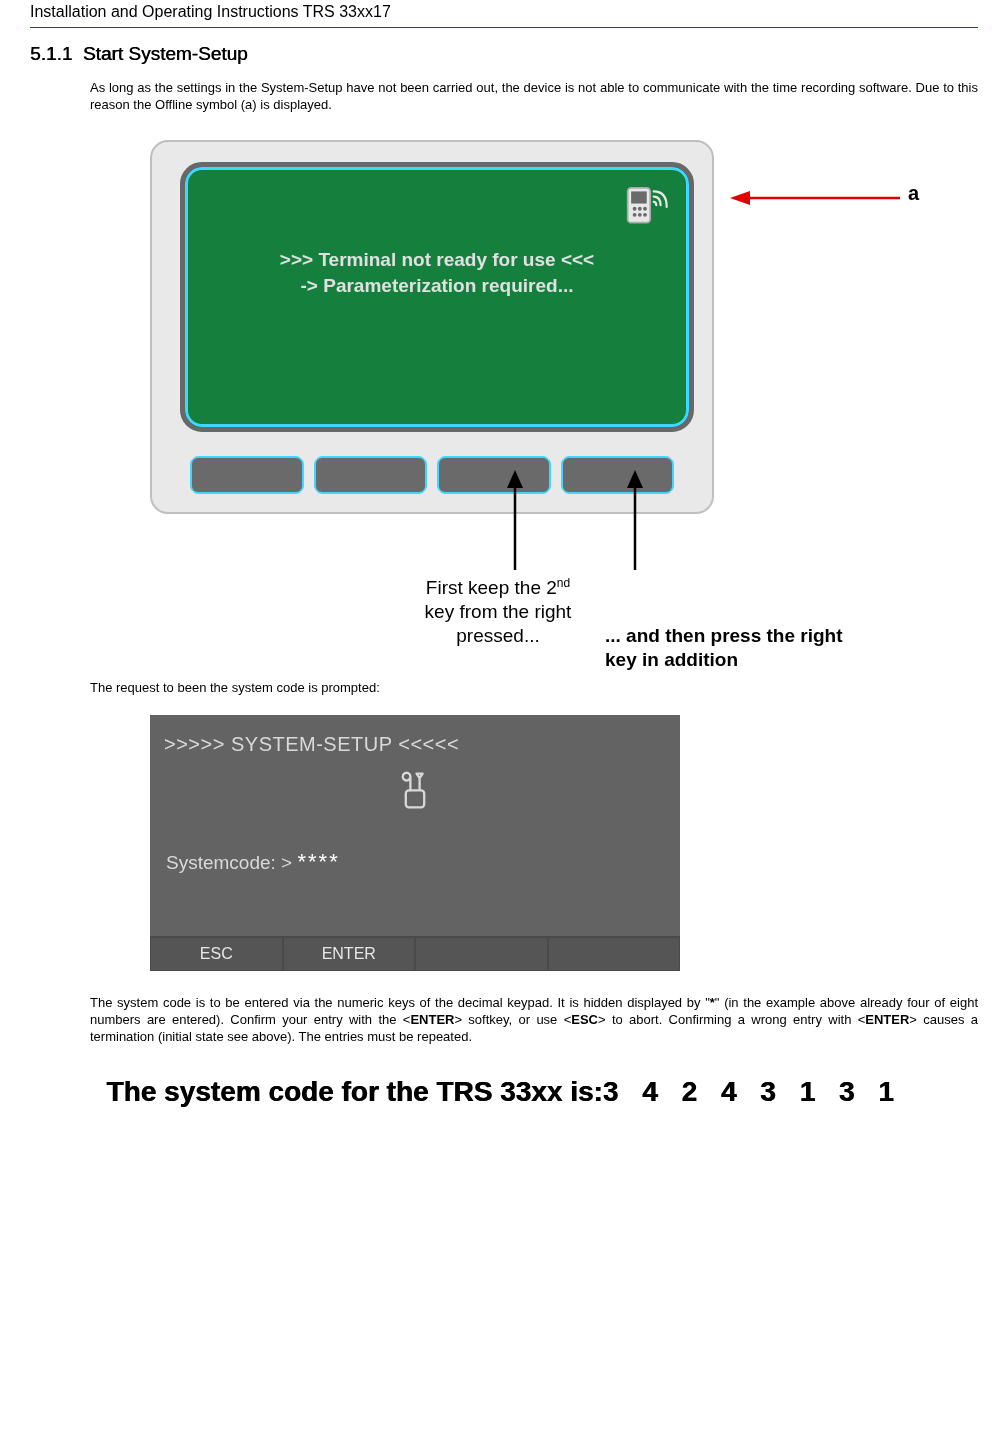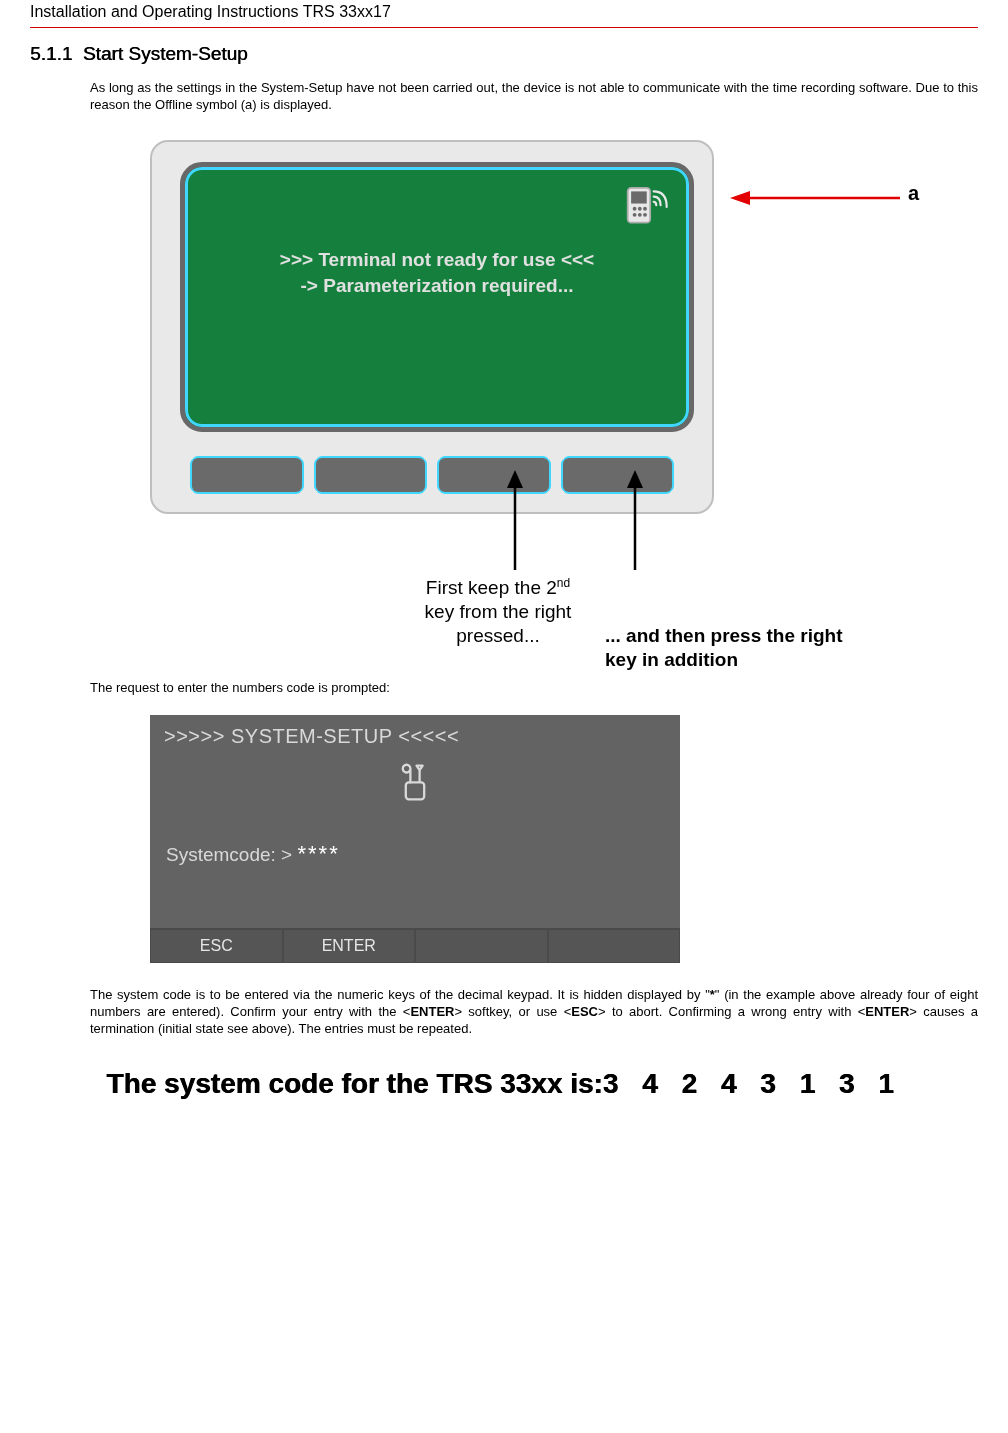--- a/index.html
+++ b/index.html
@@ -140,21 +140,21 @@
   
   .setup-shot {
     margin: 18px 0 24px 120px;
     width: 530px;
     background: #636363;
     padding: 0 0 0 0;
   }
   .setup-title {
     color: #d9d9d9;
     font-size: 20px;
-    padding: 8px 14px 10px 14px;
+    padding: 16px 14px 10px 14px;
     font-weight: 500;
     letter-spacing: 0.5px;
   }
   .setup-icon {
     text-align: center;
     padding: 2px 0 18px 0;
   }
   .setup-icon svg { width: 46px; height: 46px; }
   .systemcode-row {
     color: #d9d9d9;
@@ -253,21 +253,21 @@
         </svg>
     </div>
 
     <div class="instr-left">
       <span>First keep the 2</span><sup>nd</sup><br>
       <span>key from the right pressed...</span>
     </div>
     <div class="instr-right">... and then press the right key in addition</div>
   </div>
 
-  <p class="body-text">The request to enter the numbers code is prompted:</p>
+  <p class="body-text">The request to been the system code is prompted:</p>
 
   <div class="setup-shot">
     <div class="setup-title">&gt;&gt;&gt;&gt;&gt; SYSTEM-SETUP &lt;&lt;&lt;&lt;&lt;</div>
     <div class="setup-icon">
       <svg viewBox="0 0 60 60">
         <rect x="18" y="28" width="24" height="22" rx="4" fill="none" stroke="#d9d9d9" stroke-width="3"></rect>
         <path d="M24 28 V10 M24 10 a5 5 0 1 1 0 -0.1" fill="none" stroke="#d9d9d9" stroke-width="3" stroke-linecap="round"></path>
         <path d="M36 28 V12 L40 6 L32 6 L36 12" fill="none" stroke="#d9d9d9" stroke-width="3" stroke-linejoin="round"></path>
       </svg>
     </div>

